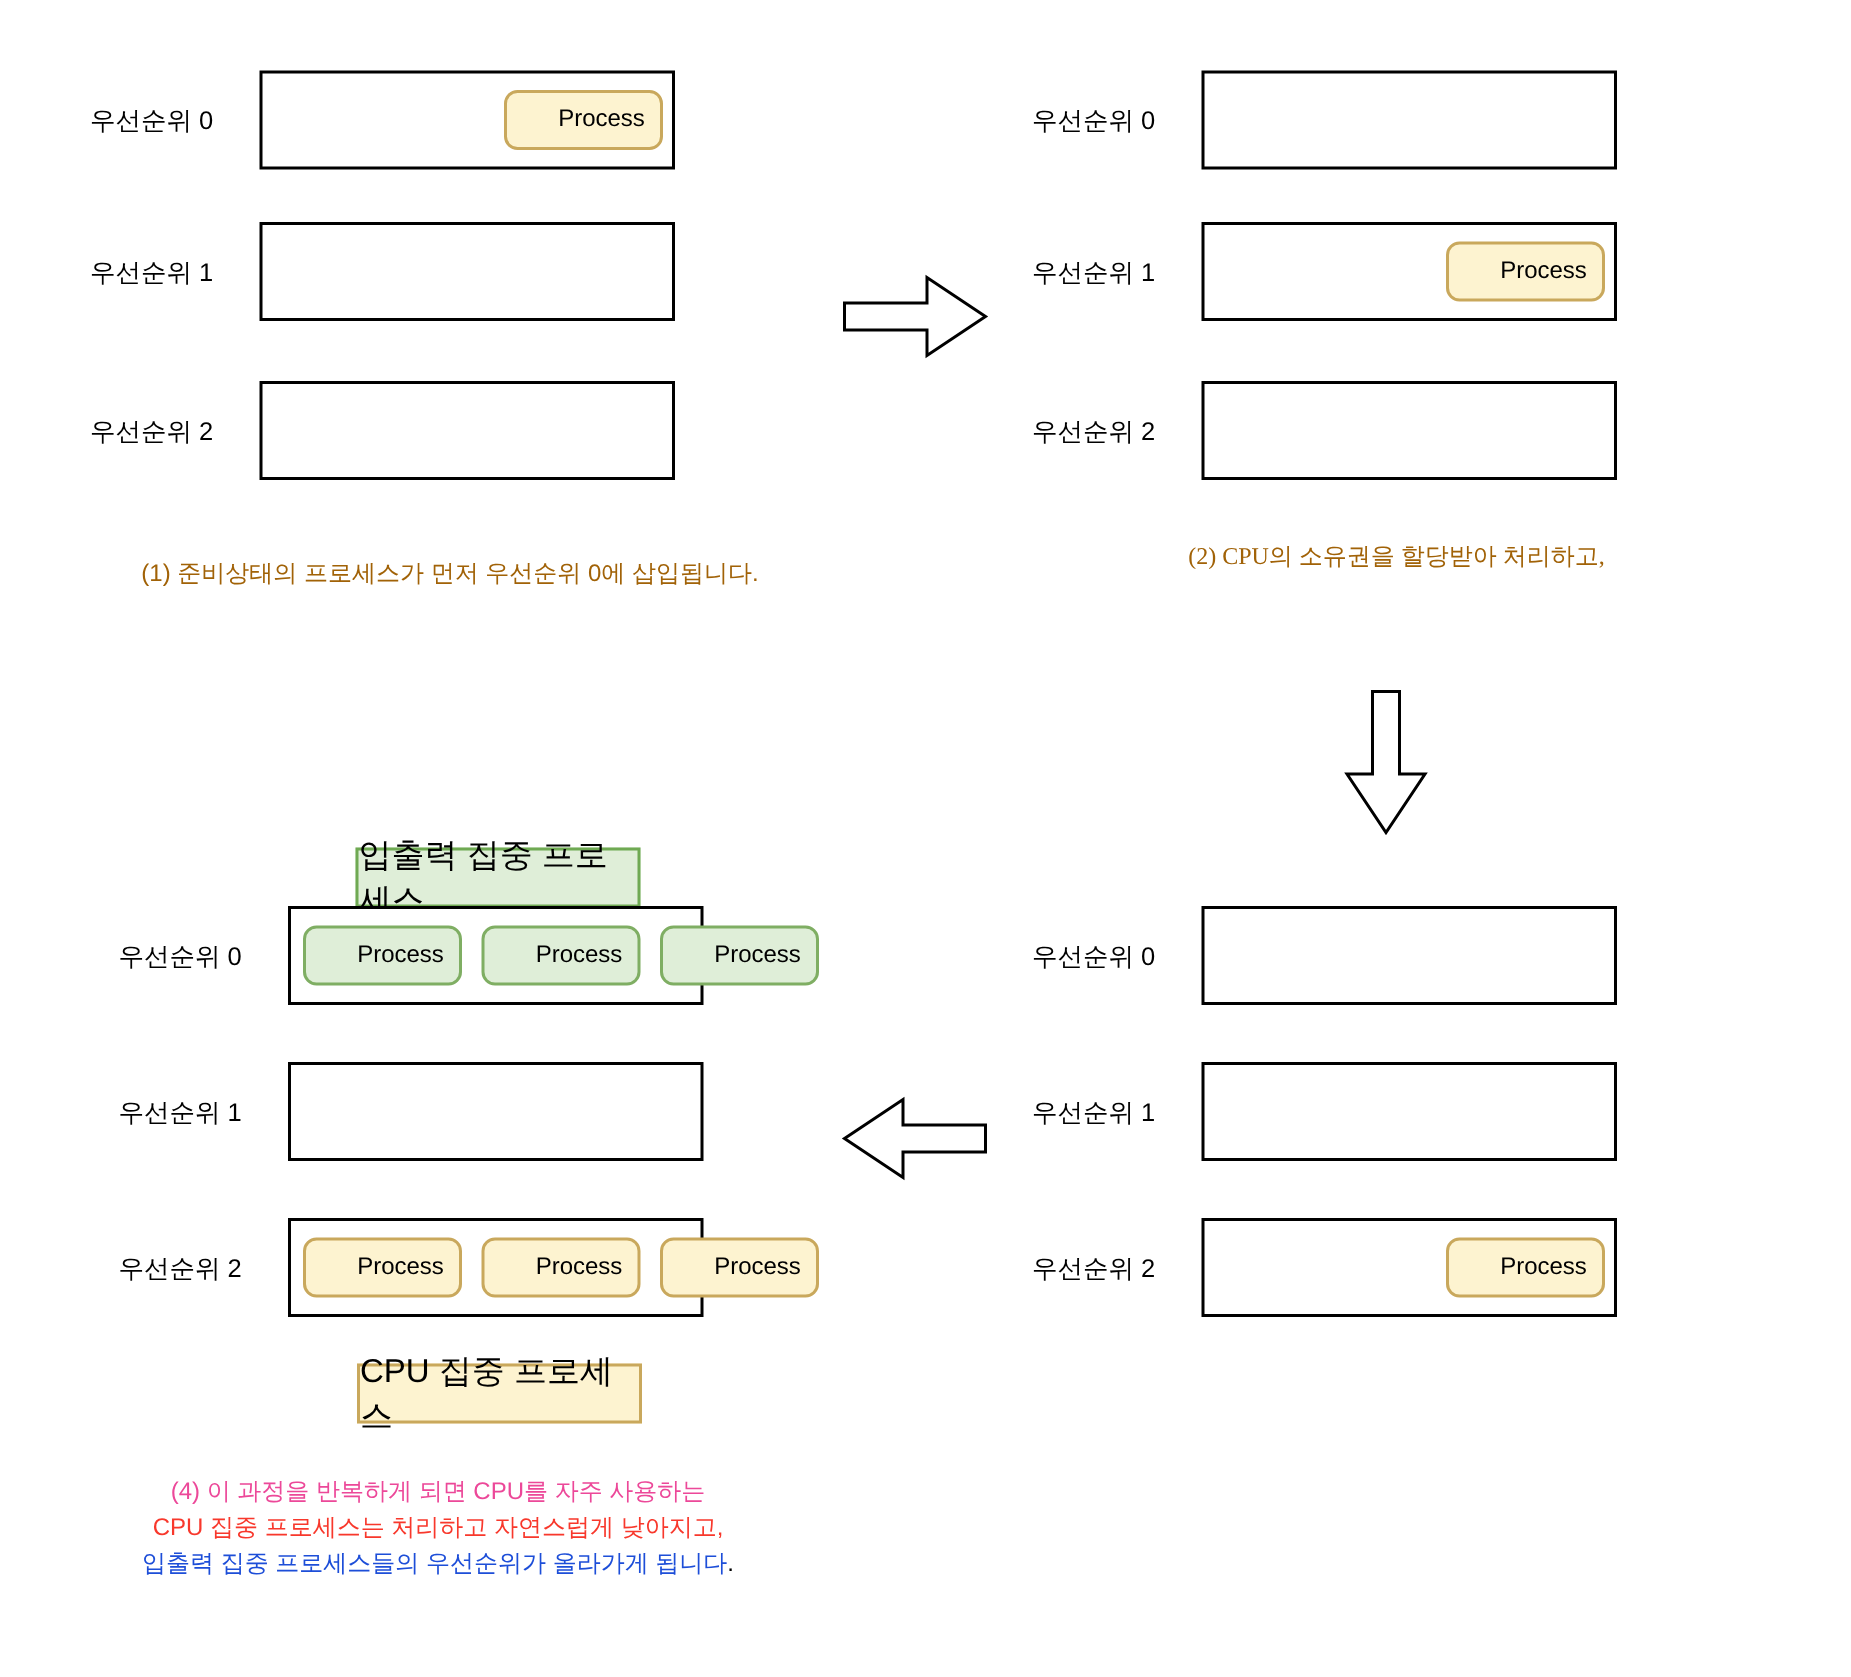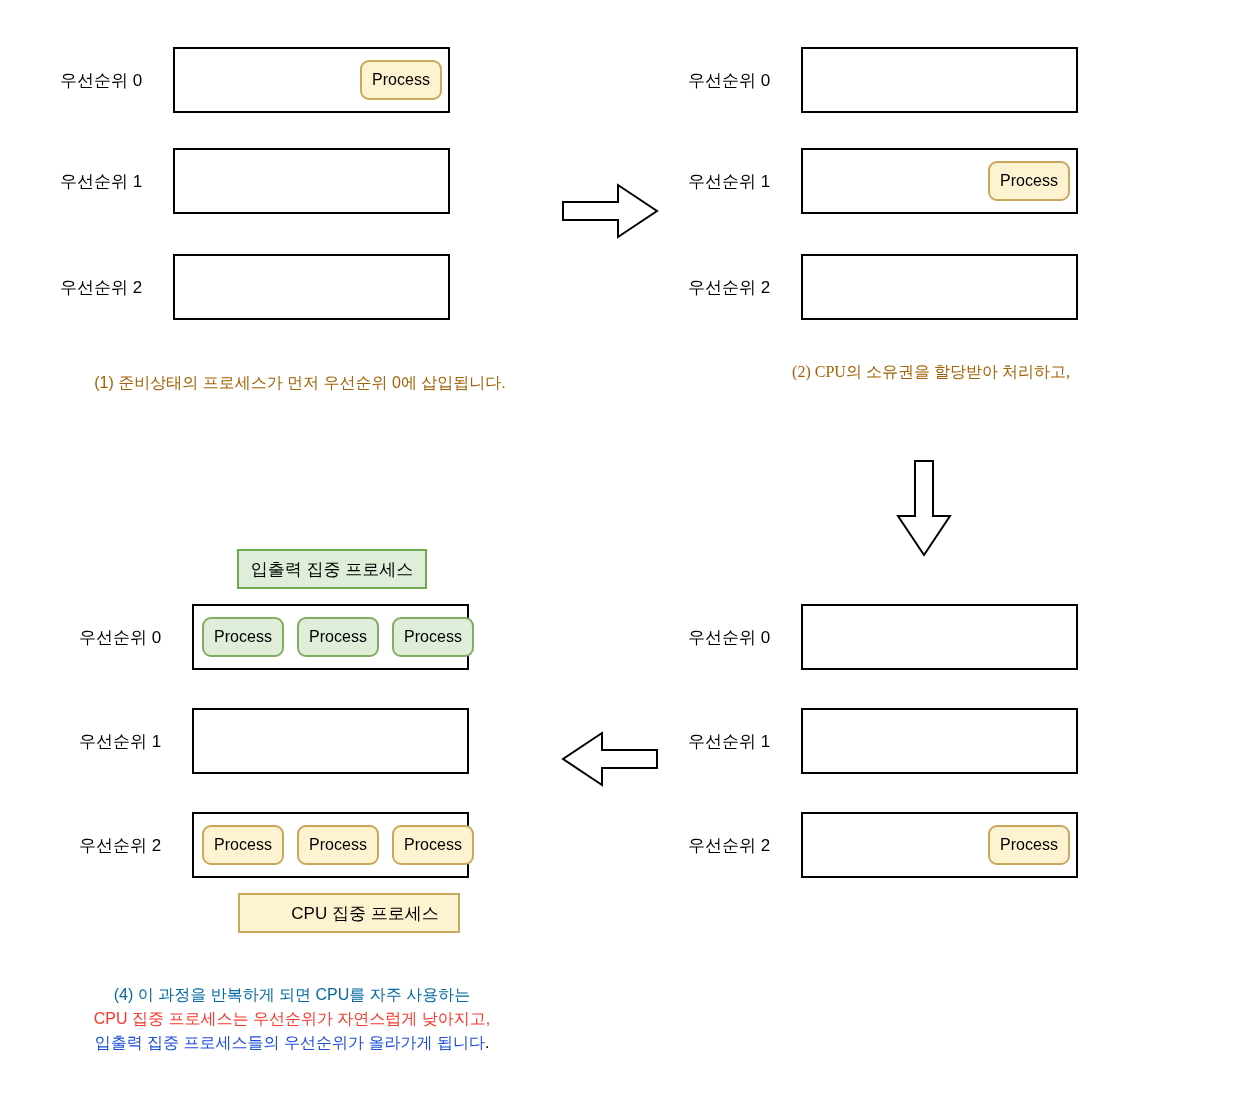--- a/index.html
+++ b/index.html
@@ -4,27 +4,27 @@
 <style>
   html,body{margin:0;padding:0;background:#fff;}
   body{font-family:"Liberation Sans",sans-serif;color:#000;}
   .canvas{position:relative;width:1234px;height:1118px;background:#fff;overflow:hidden;}
 
   .row{position:absolute;display:flex;align-items:center;}
   .qlabel{width:100px;text-align:left;font-size:17px;margin-right:13px;white-space:nowrap;}
   .qbox{width:273px;height:62px;background:#fff;border:2px solid #000;position:relative;display:flex;align-items:center;}
 
   .chip{width:78px;height:36px;border-radius:9px;display:flex;align-items:center;justify-content:center;
-        font-size:16px;box-sizing:content-box;flex:0 0 auto;}
+        font-size:16px;box-sizing:content-box;flex:0 0 auto;padding-left:24px;}
   .chip.yellow{background:#fdf3d0;border:2px solid #c9a85c;}
   .chip.green{background:#dfeed8;border:2px solid #7fae63;}
   .chip-right{position:absolute;right:6px;top:50%;transform:translateY(-50%);}
   .chip-group{display:flex;gap:13px;padding-left:8px;}
 
-  .tag{position:absolute;width:186px;height:36px;display:flex;align-items:center;justify-content:center;font-size:17px;}
+  .tag{position:absolute;width:186px;height:36px;display:flex;align-items:center;justify-content:center;font-size:22px;margin-top:16px;}
   .tag.green{background:#dfeed8;border:2px solid #6fa953;}
   .tag.yellow{background:#fdf3d0;border:2px solid #c9a85c;}
 
   .caption{position:absolute;text-align:center;font-size:16px;line-height:23px;white-space:nowrap;}
   .arrow{position:absolute;}
   .arrow polygon{fill:#fff;stroke:#000;stroke-width:2;stroke-linejoin:miter;}
 </style>
 </head>
 <body>
 
@@ -105,27 +105,27 @@
   <div class="row" style="left:79px;top:812px;">
     <span class="qlabel">우선순위 2</span>
     <div class="qbox">
       <div class="chip-group">
         <div class="chip yellow">Process</div>
         <div class="chip yellow">Process</div>
         <div class="chip yellow">Process</div>
       </div>
     </div>
   </div>
-  <div class="tag yellow" style="left:238px;top:893px;padding-left:32px;">CPU 집중 프로세스</div>
+  <div class="tag yellow" style="left:238px;top:893px;">CPU 집중 프로세스</div>
   <div class="caption" style="left:32px;top:983px;width:520px;line-height:24px;">
     <div>
-      <span style="color: #0369a1;">(4) 이 과정을 반복하게 되면 CPU를 자주 사용하는</span>
+      <span style="color: #ec4899;">(4) 이 과정을 반복하게 되면 CPU를 자주 사용하는</span>
     </div>
     <div>
-      <span style="color: rgb(248, 56, 44);">CPU 집중 프로세스는 우선순위가 자연스럽게 낮아지고,</span>
+      <span style="color: rgb(248, 56, 44);">CPU 집중 프로세스는 처리하고 자연스럽게 낮아지고,</span>
     </div>
     <div>
       <span style="color: #1d4ed8; margin-top: 12px;">입출력 집중 프로세스들의 우선순위가 올라가게 됩니다</span><span style="color: rgb(0, 0, 0);">.</span>
     </div>
   </div>
 
   <svg class="arrow" style="left:561px;top:182px;" width="98" height="58" viewBox="0 0 98 58">
     <polygon points="2,20 57,20 57,3 96,29 57,55 57,38 2,38"></polygon>
   </svg>
   <svg class="arrow" style="left:895px;top:459px;" width="58" height="98" viewBox="0 0 58 98">

